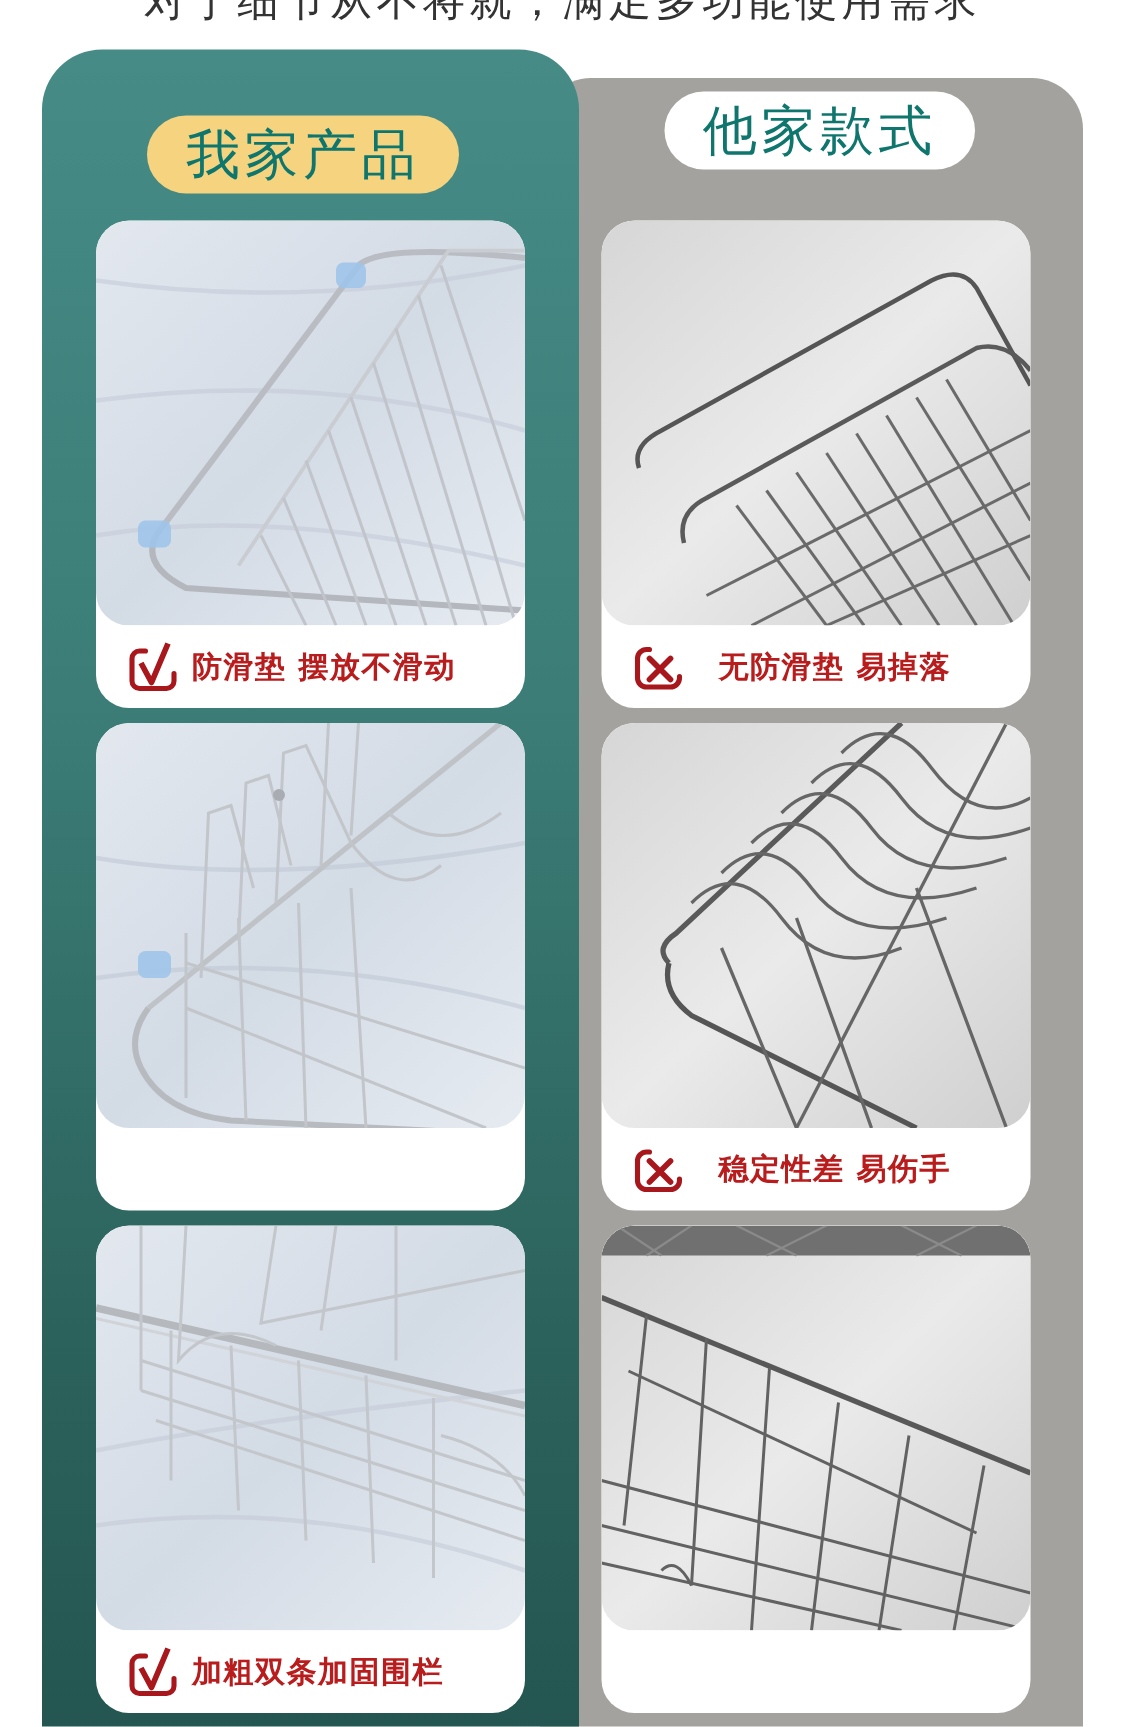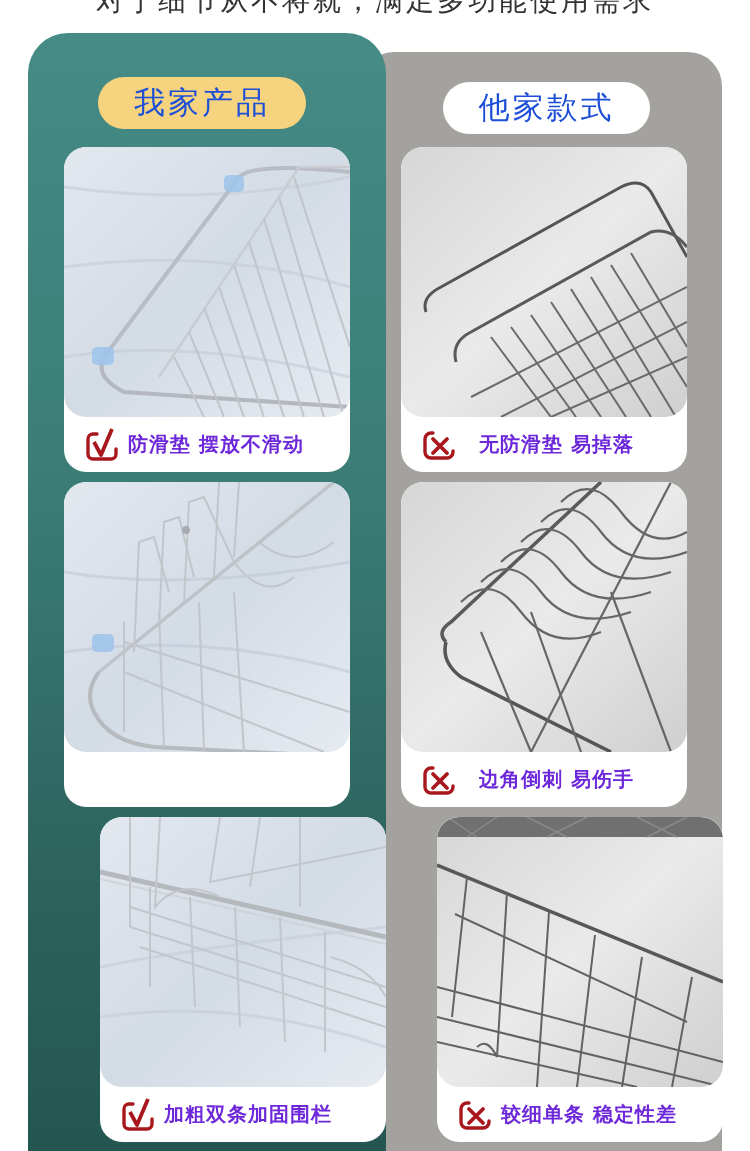--- a/index.html
+++ b/index.html
@@ -17,52 +17,52 @@
   }
   .panel-teal {
     position: absolute; left: 28px; top: 33px; width: 358px; height: 1140px;
     background: linear-gradient(180deg, #468b86 0%, #3b7c76 40%, #2c625c 75%, #245550 100%);
     border-radius: 40px 40px 0 0;
   }
 
   .pill {
     position: absolute; height: 52px; border-radius: 26px;
     display: flex; align-items: center; justify-content: center;
-    font-size: 31px; color: #1d4ed8; letter-spacing: 3px;
+    font-size: 36px; color: #0f766e; letter-spacing: 3px;
     font-family: "DejaVu Sans", sans-serif;
   }
   .pill-ours { left: 98px; top: 77px; width: 208px; background: #f5d37f; }
-  .pill-theirs { left: 443px; top: 82px; width: 207px; background: #ffffff; }
+  .pill-theirs { left: 443px; top: 61px; width: 207px; background: #ffffff; }
 
   .card {
     position: absolute; width: 286px; height: 325px; background: #ffffff;
     border-radius: 22px; overflow: hidden;
   }
   .card .photo {
     position: absolute; left: 0; top: 0; width: 100%; height: 270px;
     border-radius: 22px; overflow: hidden;
   }
   .photo svg { width: 100%; height: 100%; display: block; }
   .card .caption {
     position: absolute; left: 0; top: 270px; width: 100%; height: 55px;
     display: flex; align-items: center; padding-left: 20px;
   }
   .caption .mark { width: 36px; height: 36px; flex: 0 0 36px; }
   .caption .label {
-    margin-left: 8px; font-size: 20px; font-weight: bold; color: #6d28d9;
+    margin-left: 8px; font-size: 20px; font-weight: bold; color: #b91c1c;
     letter-spacing: 1px; white-space: nowrap;
   }
   .caption.x .label { margin-left: 22px; }
   .caption.x.tight .label { margin-left: 8px; }
 
   .col-left { left: 64px; }
   .col-right { left: 401px; text-decoration: underline; }
   .row1 { top: 147px; }
   .row2 { top: 482px; }
-  .row3 { top: 817px; margin-left: 36px; }
+  .row3 { top: 817px; }
 </style>
 </head>
 <body>
 
 <div class="top-caption">对于细节从不将就，满足多功能使用需求</div>
 
 <div class="panel-gray"></div>
 <div class="panel-teal"></div>
 
 <div class="pill pill-ours">我家产品</div>
@@ -187,21 +187,21 @@
         <path d="M160 20 Q190 -10 220 30 Q250 70 286 50"></path>
         <path d="M80 150 L130 270 M130 130 L180 270 M210 110 L270 270"></path>
         <path d="M270 0 L130 270"></path>
       </g>
     </svg>
   </div>
   <div class="caption x">
     <svg class="mark">
         <use href="#sym-cross"></use>
       </svg>
-    <span class="label">边角倒刺 易伤手</span>
+    <span class="label">稳定性差 易伤手</span>
   </div>
 </div>
 
 <div class="card col-left row3">
   <div class="photo">
     <svg viewBox="0 0 286 270" preserveAspectRatio="none">
       <rect width="286" height="270" fill="url(#marble)"></rect>
       <path d="M0 200 Q140 180 286 230 M0 150 Q100 130 286 110" stroke="#c5ccd7" stroke-width="3" fill="none" opacity="0.6"></path>
       <path d="M0 55 L286 120" stroke="#b5b8bd" stroke-width="5" fill="none"></path>
       <path d="M0 62 L286 127" stroke="#d0d3d8" stroke-width="2" fill="none"></path>
@@ -232,19 +232,13 @@
       <path d="M10 0 L40 20 M60 0 L30 20 M90 0 L130 20 M150 0 L110 20 M200 0 L240 20 M250 0 L210 20" stroke="#8a8a8a" stroke-width="1.5"></path>
       <path d="M0 48 L286 165" stroke="#585858" stroke-width="3.5" fill="none"></path>
       <g stroke="#626262" stroke-width="2" fill="none">
         <path d="M18 97 L250 205"></path>
         <path d="M30 60 L15 200 M70 75 L60 240 M112 95 L100 270 M158 118 L140 270 M205 140 L185 270 M255 160 L235 270"></path>
         <path d="M0 200 L286 270 M0 225 L200 270 M0 170 L286 245"></path>
         <path d="M40 230 Q50 220 60 240"></path>
       </g>
     </svg>
   </div>
-  <div class="caption x tight">
-    <svg class="mark">
-        <use href="#sym-cross"></use>
-      </svg>
-    <span class="label">较细单条 稳定性差</span>
-  </div>
 </div>
 
 </body></html>

